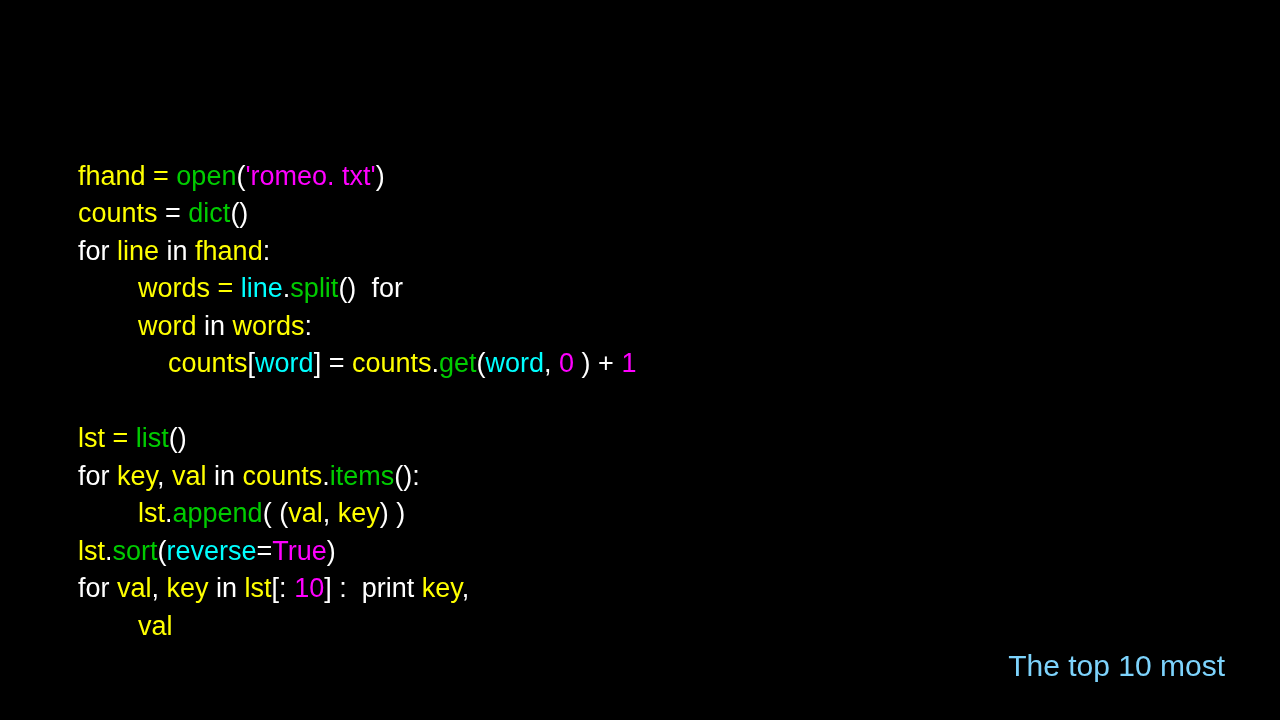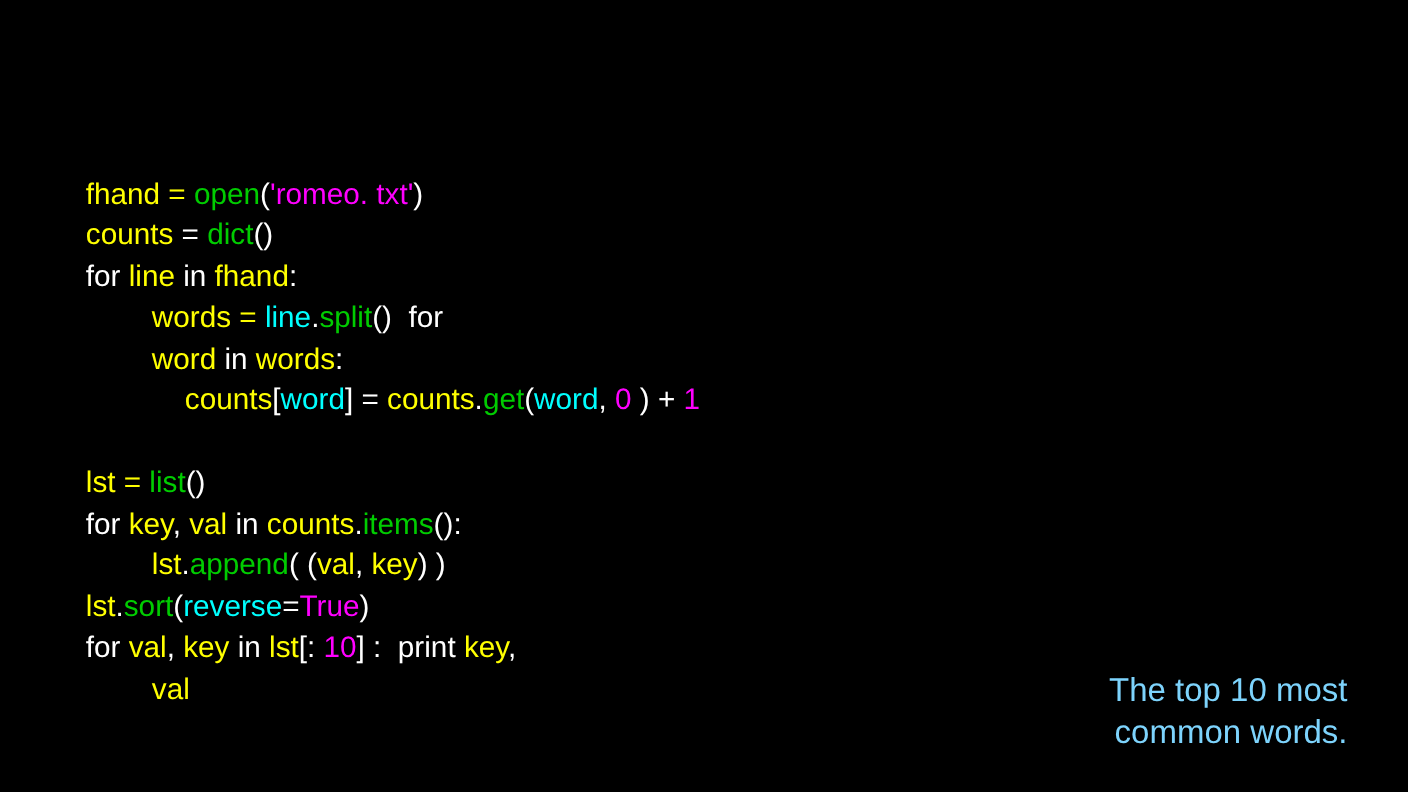--- a/index.html
+++ b/index.html
@@ -55,16 +55,15 @@
 <span></span>
 <span class="y">lst = </span><span class="g">list</span><span class="w">()</span>
 <span class="w">for </span><span class="y">key</span><span class="w">, </span><span class="y">val </span><span class="w">in </span><span class="y">counts</span><span class="w">.</span><span class="g">items</span><span class="w">():</span>
 <span class="y">        lst</span><span class="w">.</span><span class="g">append</span><span class="w">( (</span><span class="y">val</span><span class="w">, </span><span class="y">key</span><span class="w">) )</span>
 <span class="y">lst</span><span class="w">.</span><span class="g">sort</span><span class="w">(</span><span class="c">reverse</span><span class="w">=</span><span class="m">True</span><span class="w">)</span>
 <span class="w">for </span><span class="y">val</span><span class="w">, </span><span class="y">key </span><span class="w">in </span><span class="y">lst</span><span class="w">[: </span><span class="m">10</span><span class="w">] :  </span><span class="w">print </span><span class="y">key</span><span class="w">,</span>
 <span class="y">        val</span></div>
 
   <div class="caption">
     <div>The top 10 most</div>
-    <div>common words.</div>
   </div>
 
 </div>
 
 </body></html>

